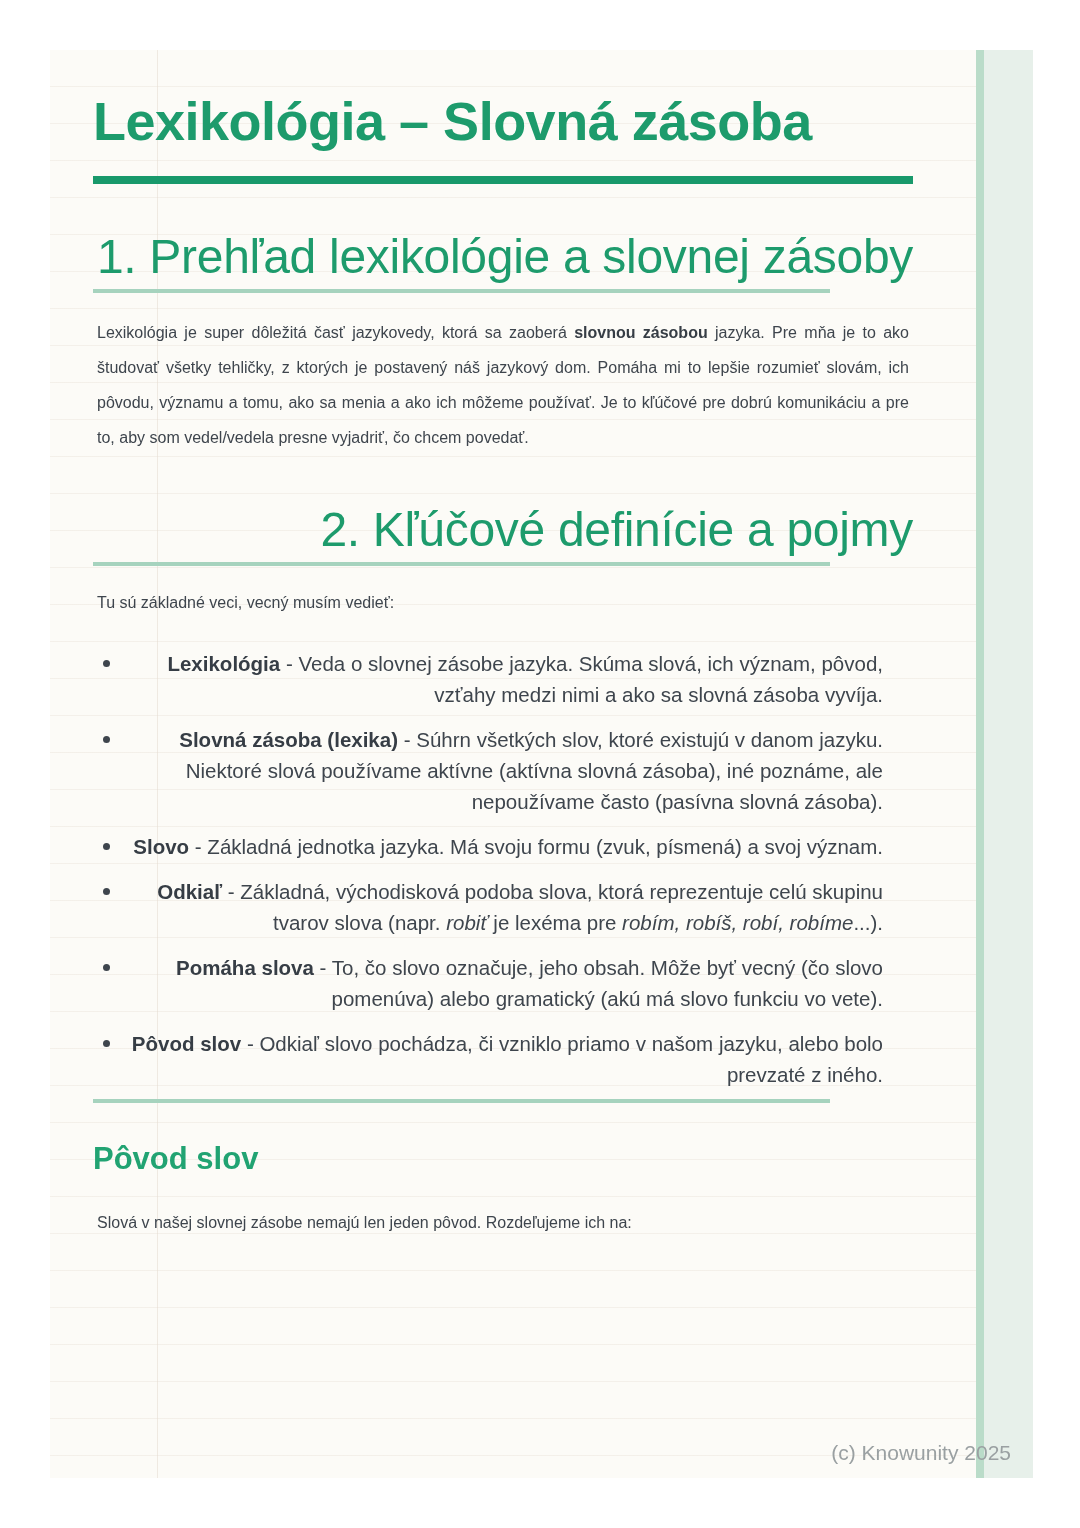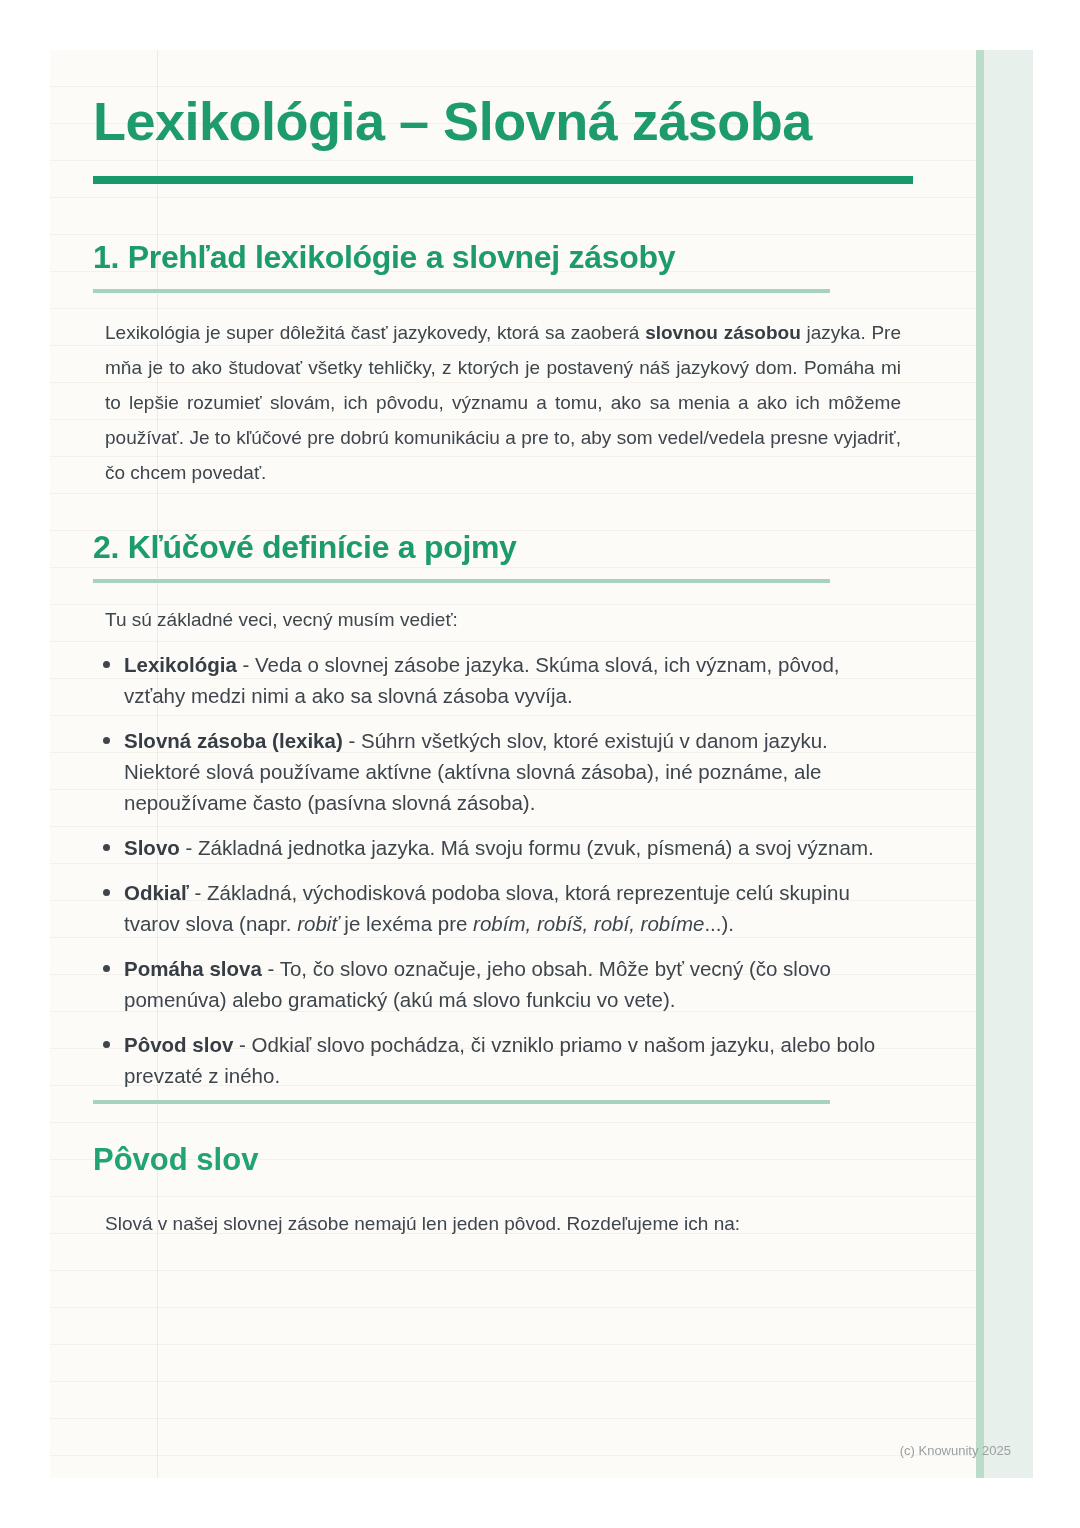--- a/index.html
+++ b/index.html
@@ -40,53 +40,55 @@
     letter-spacing: -0.5px;
   }
   .rule-heavy {
     margin-top: 24px;
     height: 8px;
     width: 100%;
     background: #18996b;
   }
   h2 {
     margin: 50px 0 0 0;
-    font-size: 32px;
+    font-size: 48px;
     line-height: 46px;
-    font-weight: 700;
+    font-weight: 400;
     color: #1d9b6c;
     letter-spacing: -0.3px;
+    text-align: right;
   }
-  h2.sec2 { margin-top: 34px; }
+  h2.sec2 { margin-top: 52px; }
   .rule-light {
     margin-top: 9px;
     height: 4px;
     width: 737px;
     background: #a6d3be;
   }
   p {
-    margin: 12px;
+    margin: 4px;
     color: #3e454d;
-    font-size: 19px;
+    font-size: 16px;
   }
   .lead {
     margin-top: 22px;
     line-height: 35px;
     text-align: justify;
   }
   .lead b { color: #363d45; }
   .intro {
     margin-top: 19px;
     line-height: 35px;
   }
   ul.defs {
-    margin: 8px 0 0 0;
+    margin: 28px 0 0 0;
     padding: 0;
     list-style: none;
     width: 790px;
+    text-align: right;
   }
   ul.defs li {
     position: relative;
     padding-left: 31px;
     margin-bottom: 14px;
     color: #3e454d;
     font-size: 20.5px;
     line-height: 31px;
   }
   ul.defs li:last-child { margin-bottom: 0; }
@@ -104,22 +106,22 @@
     line-height: 40px;
     font-weight: 700;
     color: #21a372;
   }
   p.last {
     margin-top: 26px;
     line-height: 35px;
   }
   .watermark {
     position: absolute;
-    right: 22px; bottom: 20px;
-    font-size: 13px;
+    right: 22px; bottom: 13px;
+    font-size: 21px;
     color: #9aa0a2;
     z-index: 5;
   }
   i { font-style: italic; }
 </style>
 </head>
 <body>
 
 <div class="sheet">
   <div class="stripe"></div>

